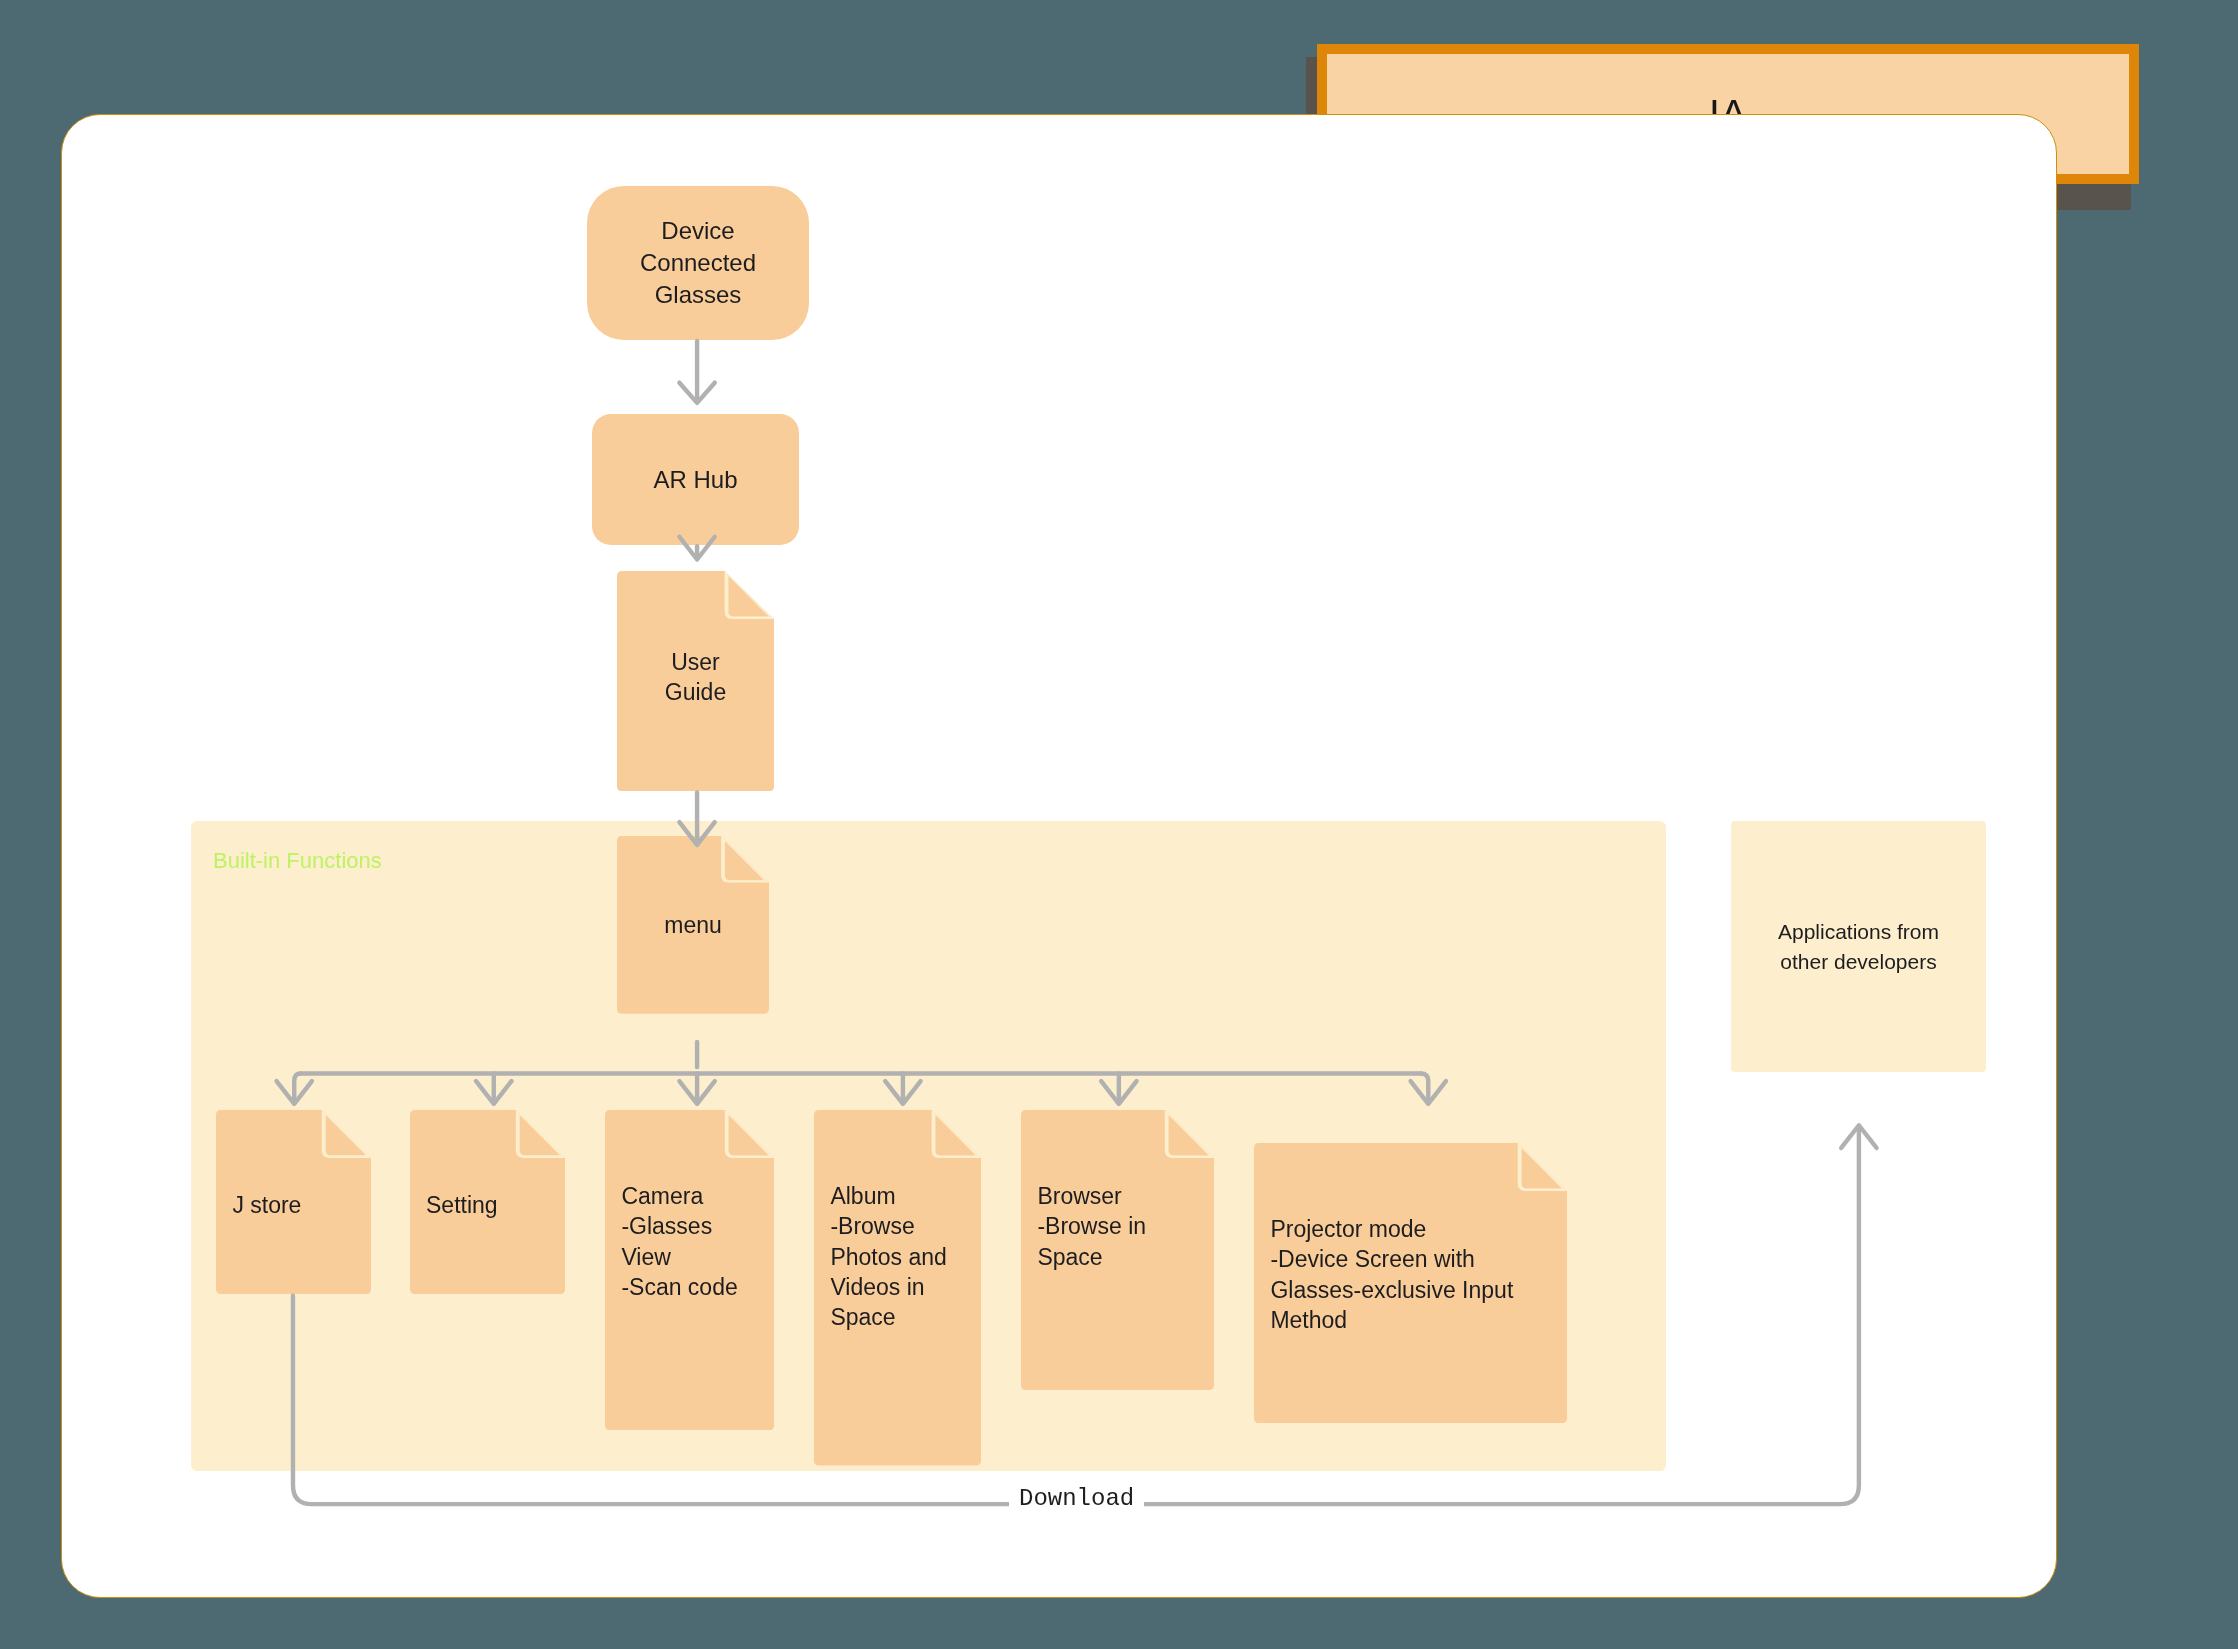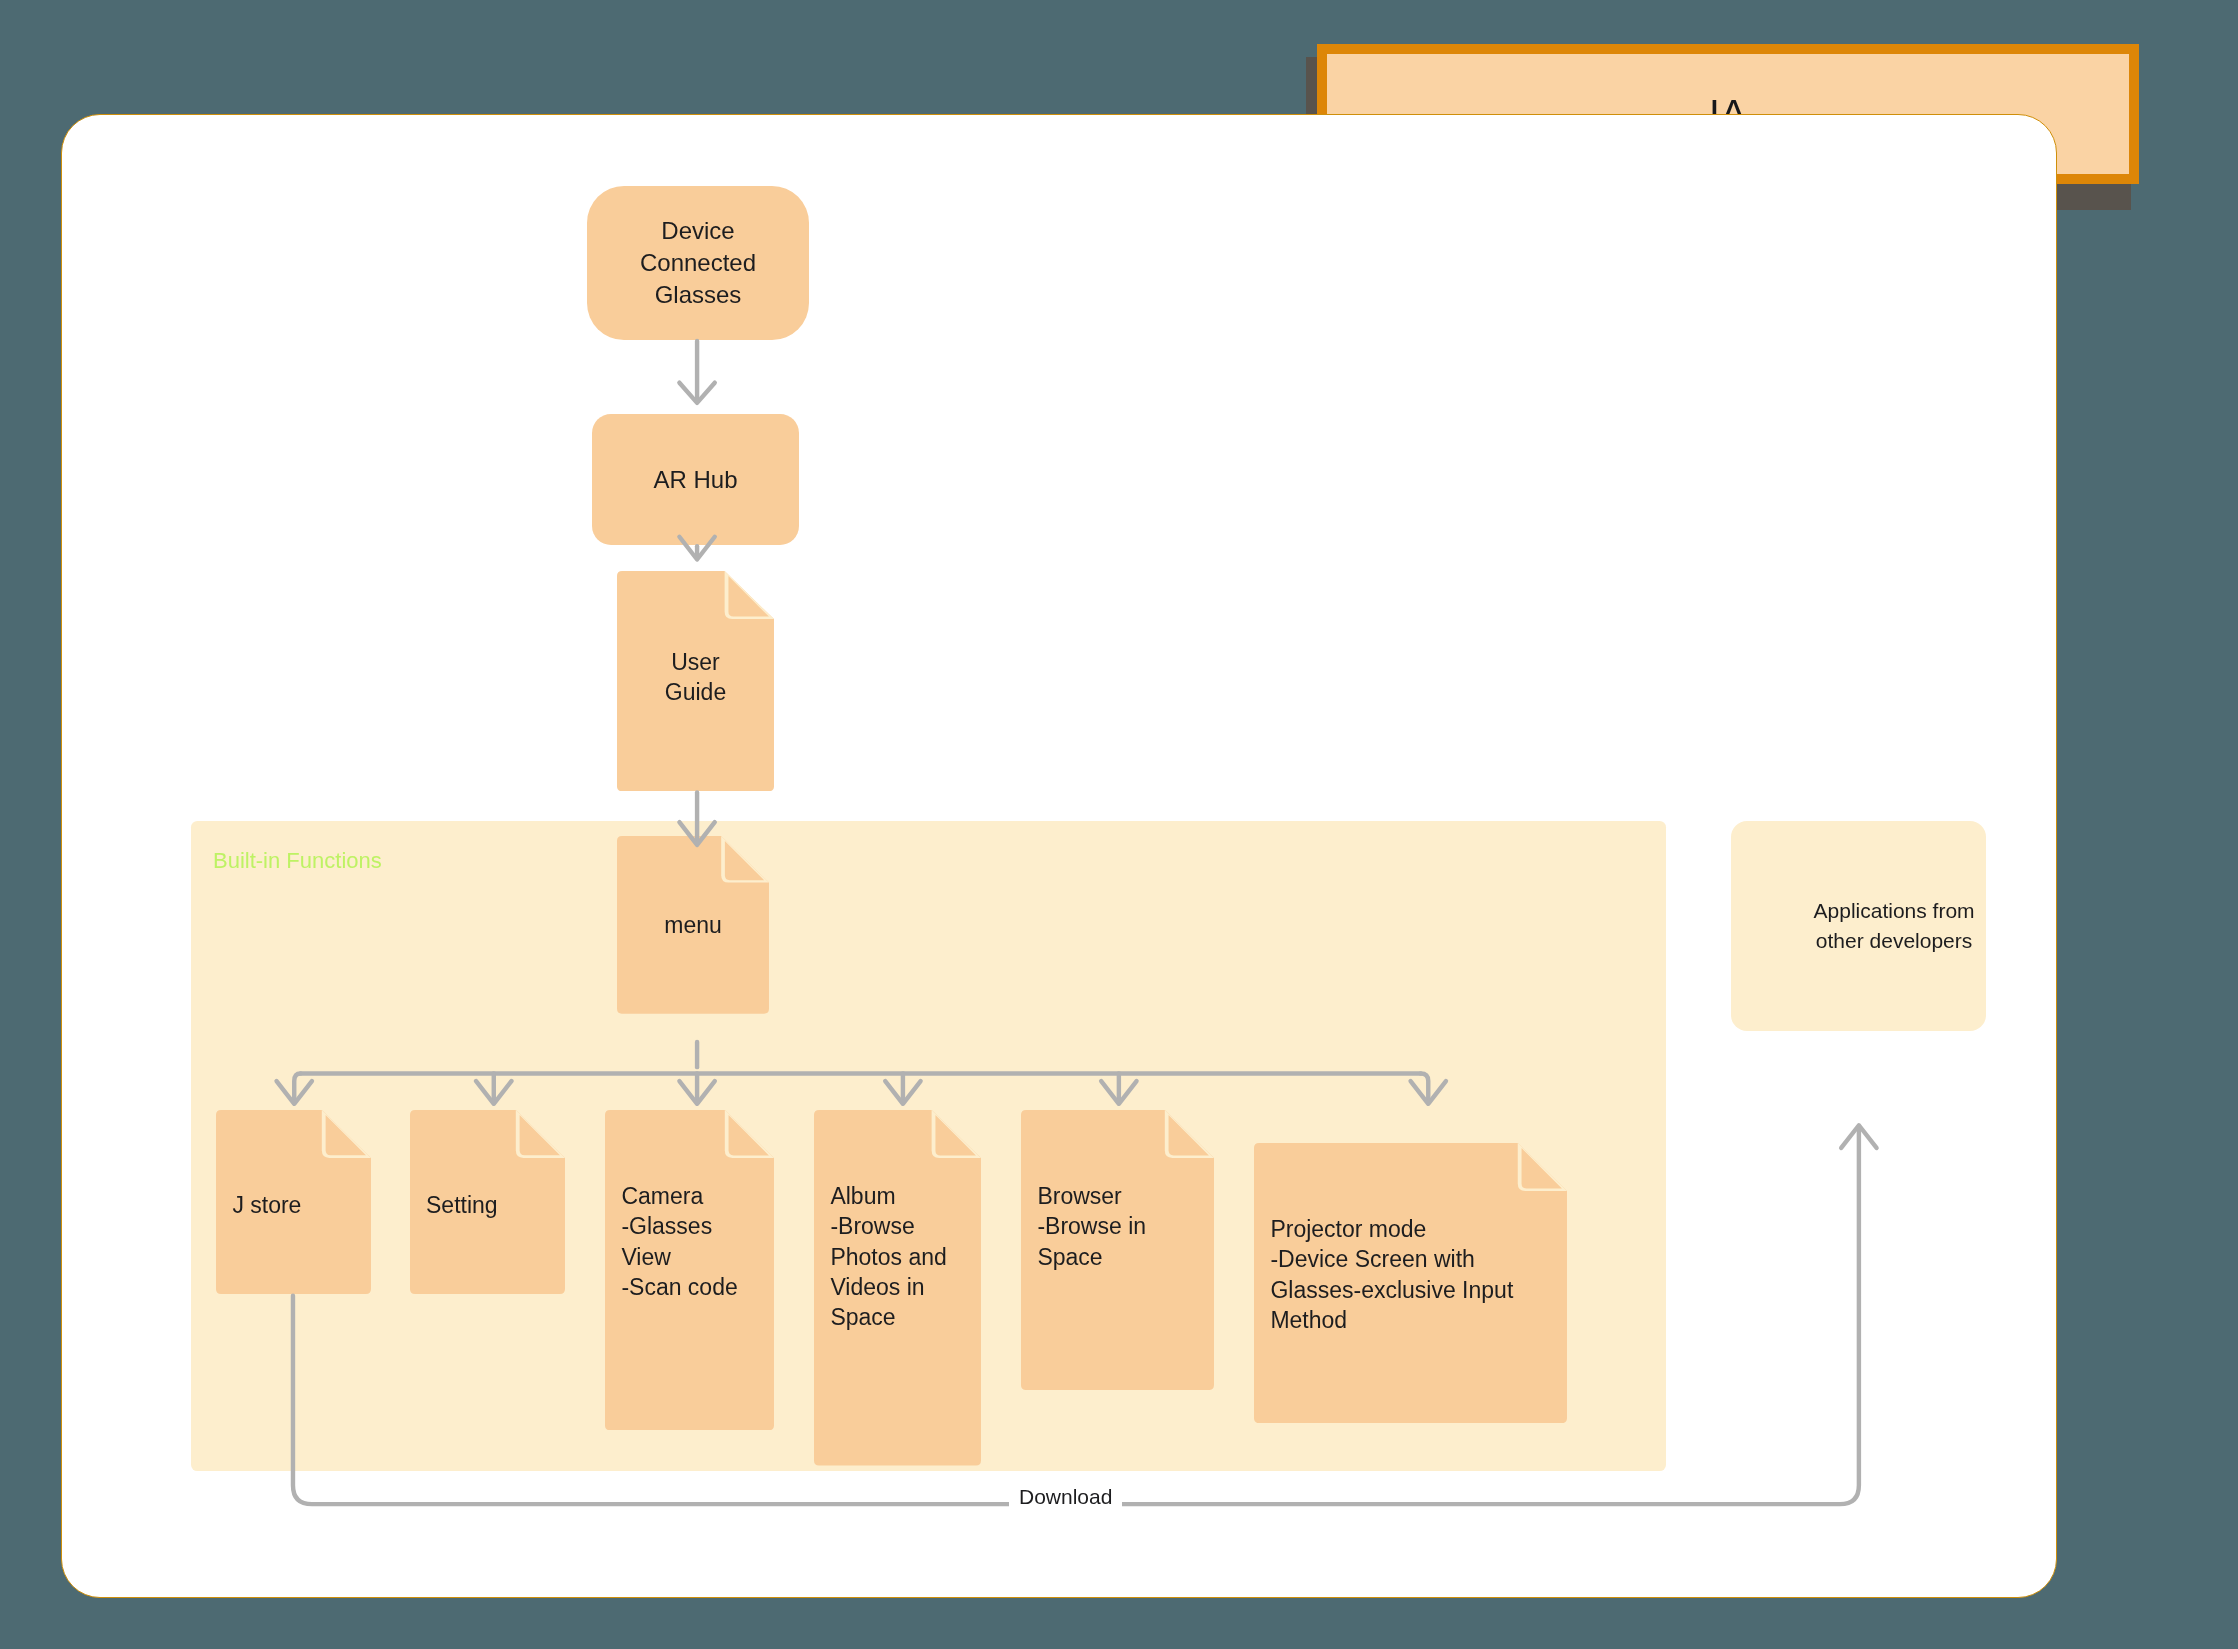--- a/index.html
+++ b/index.html
@@ -124,45 +124,46 @@
     font-size: 22px;
     color: #bef264;
   }
 
   
   #apps-box {
     position: absolute;
     left: 1731px;
     top: 821px;
     width: 255px;
-    height: 210px;
+    height: 251px;
     background: #fdeecd;
-    border-radius: 16px;
+    border-radius: 4px;
     display: flex;
     align-items: center;
-    justify-content: flex-end;
+    justify-content: center;
   }
   #apps-box-label {
     font-size: 21px;
     color: #1d1d1f;
     text-align: center;
     line-height: 1.42;
     white-space: pre-line;
     padding: 0 11.4px;
   }
 
   
   #download-label {
     position: absolute;
     left: 1009px;
     top: 1485px;
-    font-size: 21px;
+    font-size: 24px;
     color: #1d1d1f;
     background: #ffffff;
     padding: 0 10px;
+    font-family: Liberation Mono, monospace;
   }
 
   
   #connectors {
     position: absolute;
     left: 0;
     top: 0;
     width: 2239px;
     height: 1650px;
     pointer-events: none;

